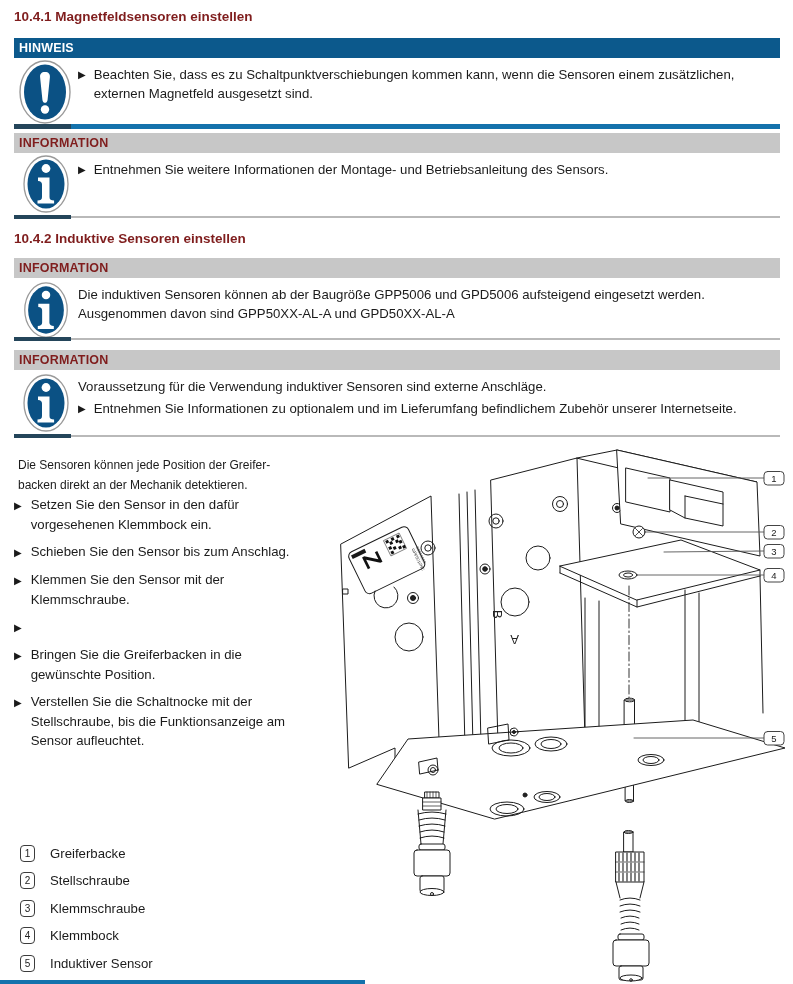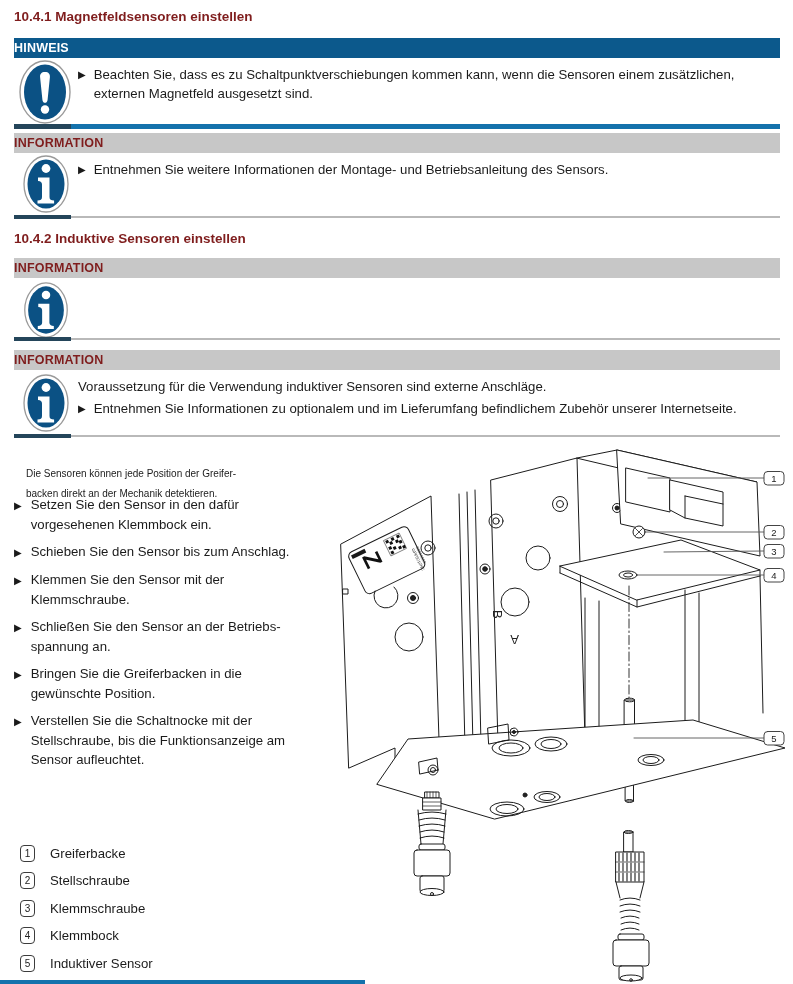--- a/index.html
+++ b/index.html
@@ -1,35 +1,35 @@
 <!DOCTYPE html>
 <html><head>
 <meta charset="utf-8">
 <style>
   html,body{margin:0;padding:0;background:#fff;}
   .page{position:relative;width:793px;height:984px;background:#fff;overflow:hidden;
         font-family:"Liberation Sans","DejaVu Sans",sans-serif;color:#1b1b1b;}
   .sec-title{position:absolute;left:14px;margin:0;font-size:13.5px;font-weight:700;color:#7f1d1d;}
   
   .notice{position:absolute;left:14px;right:13px;}
-  .nheader{height:20px;display:flex;align-items:center;
+  .nheader{height:20px;display:flex;align-items:center;padding-left:5px;
            font-size:12.5px;font-weight:700;letter-spacing:.2px;}
   .nheader.blue{background:#0C598C;color:#ffffff;}
   .nheader.gray{background:#C7C7C7;color:#7f1d1d;}
   .nbody{position:relative;padding:7px 6px 0 64px;}
   .sign{position:absolute;}
   .nline{display:flex;line-height:19px;margin-bottom:3px;font-size:13.2px;}
   .arr{font-size:10px;line-height:19px;margin-right:8px;color:#1a1a1a;}
   .ntxt{white-space:pre-line;}
   .divider{position:absolute;left:0;right:0;bottom:0;display:flex;}
   .divider .seg-dark{width:57px;background:#24455A;}
   .divider.h5{height:5px;} .divider.h5 .seg-rest{flex:1;background:#1472AC;}
   .divider.h4{height:4px;} .divider.h4 .seg-rest{flex:1;background:#B9B9B9;height:2px;margin-top:1px;}
   
-  .intro{position:absolute;left:14px;top:452px;width:322px;margin:12px;font-size:10px;
+  .intro{position:absolute;left:14px;top:452px;width:322px;margin:4px;font-size:12px;
          line-height:19.5px;white-space:pre-line;}
   .steps{position:absolute;left:14px;top:495px;width:322px;}
   .step{display:flex;margin-bottom:8px;font-size:13.2px;line-height:19.5px;}
   .step .arr{margin-top:1px;margin-right:9px;}
   
   .figure{position:absolute;left:333px;top:448px;width:460px;height:534px;}
   .figure svg{font-family:"Liberation Sans","DejaVu Sans",sans-serif;}
   
   .legend{position:absolute;left:20px;top:845px;}
   .legend-row{display:flex;align-items:center;height:16px;margin-bottom:11.5px;}
@@ -97,20 +97,24 @@
     <div class="nheader gray">INFORMATION</div>
     <div class="nbody" style="height:59px;">
       <span class="sign" style="left:9px;top:4px;">
         <svg width="46" height="56" viewBox="0 0 46 58">
           <ellipse cx="23" cy="29" rx="22" ry="28" fill="#ffffff" stroke="#9a9a9a" stroke-width="1.3"></ellipse>
           <ellipse cx="23" cy="29" rx="18.5" ry="24.5" fill="#0B5184"></ellipse>
           <circle cx="23" cy="13.5" r="4.4" fill="#ffffff"></circle>
           <path d="M15 22.5 h11.5 v19.5 c0 2.6 1.6 3.4 4.6 3.6 v3 H14.5 v-3 c3-.2 4.5-1 4.5-3.6 v-12.5 c0-2.4-1.3-3.3-4-3.5 z" fill="#ffffff"></path>
         </svg>
       </span>
+      <div class="nline">
+        <span class="ntxt">Die induktiven Sensoren können ab der Baugröße GPP5006 und GPD5006 aufsteigend eingesetzt werden.
+Ausgenommen davon sind GPP50XX-AL-A und GPD50XX-AL-A</span>
+      </div>
     </div>
     <div class="divider h4">
         <span class="seg-dark"></span>
         <span class="seg-rest"></span>
       </div>
   </div>
 
   <div class="notice" style="top:350px;height:88px;">
     <div class="nheader gray">INFORMATION</div>
     <div class="nbody" style="height:64px;">
@@ -148,22 +152,20 @@
         <span class="arr">▶</span>
         <span class="ntxt">Schieben Sie den Sensor bis zum Anschlag.</span>
       </div>
     <div class="step">
         <span class="arr">▶</span>
         <span class="ntxt">Klemmen Sie den Sensor mit der
 Klemmschraube.</span>
       </div>
     <div class="step">
         <span class="arr">▶</span>
-        <span class="ntxt">Schließen Sie den Sensor an der Betriebs-
-spannung an.</span>
       </div>
     <div class="step">
         <span class="arr">▶</span>
         <span class="ntxt">Bringen Sie die Greiferbacken in die
 gewünschte Position.</span>
       </div>
     <div class="step">
         <span class="arr">▶</span>
         <span class="ntxt">Verstellen Sie die Schaltnocke mit der
 Stellschraube, bis die Funktionsanzeige am

